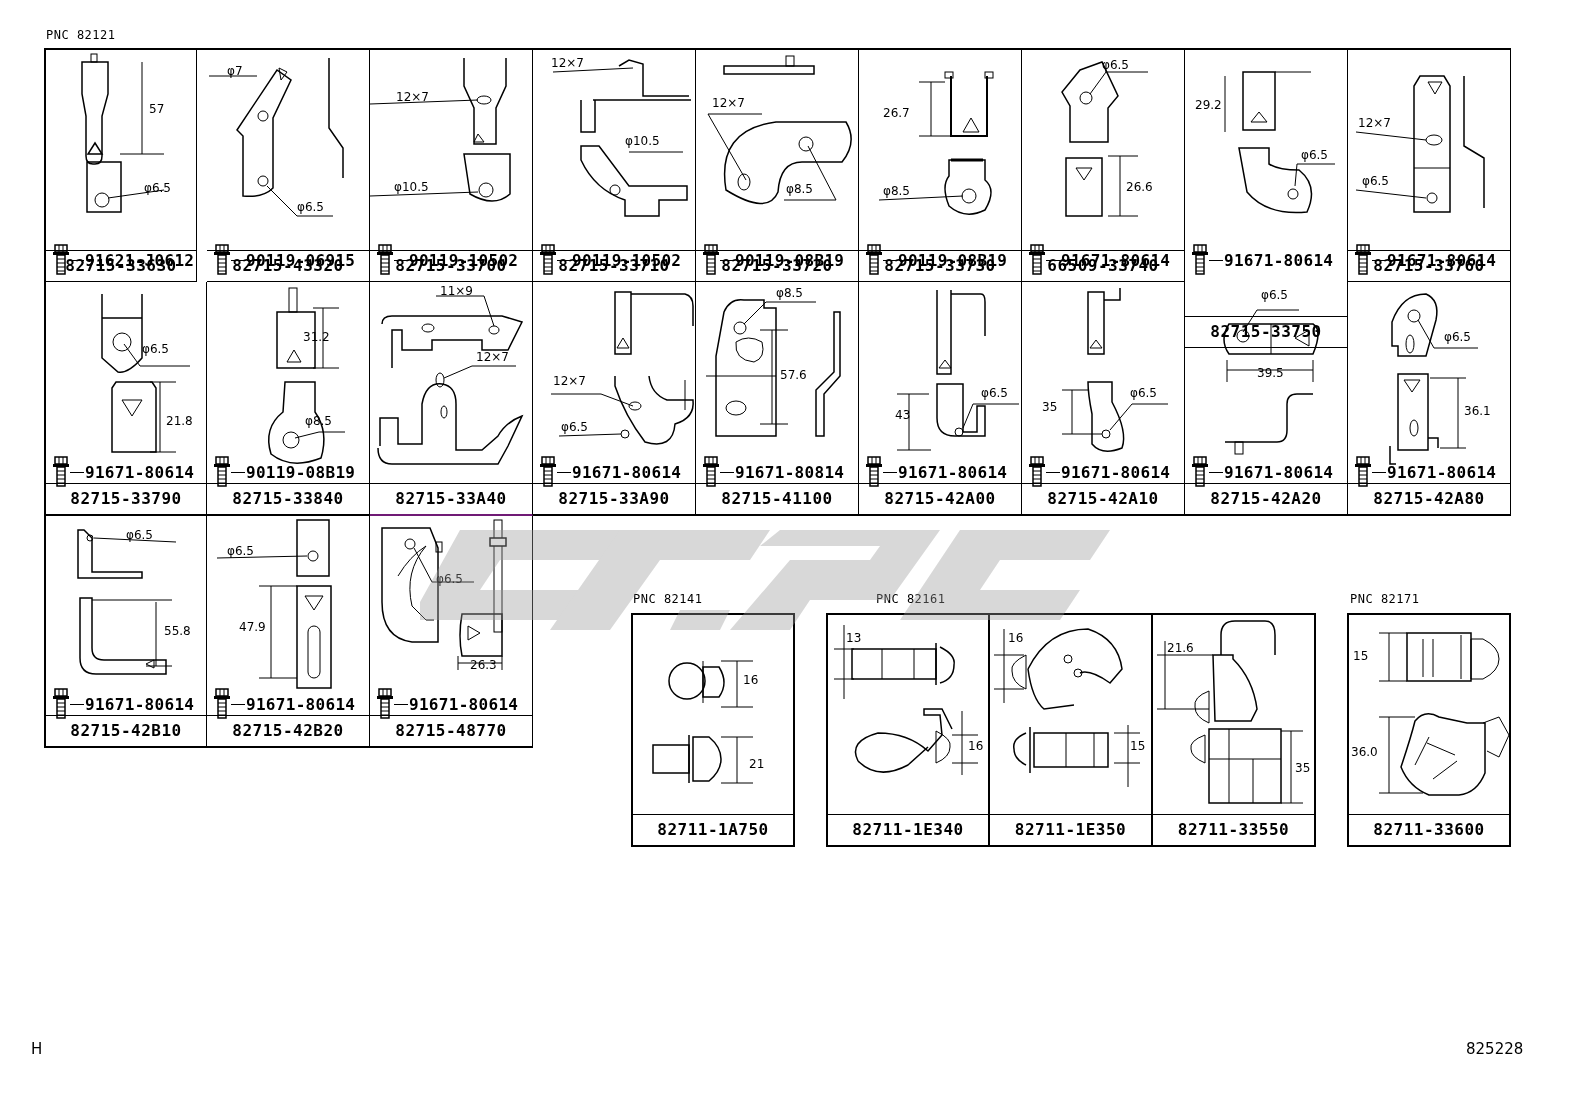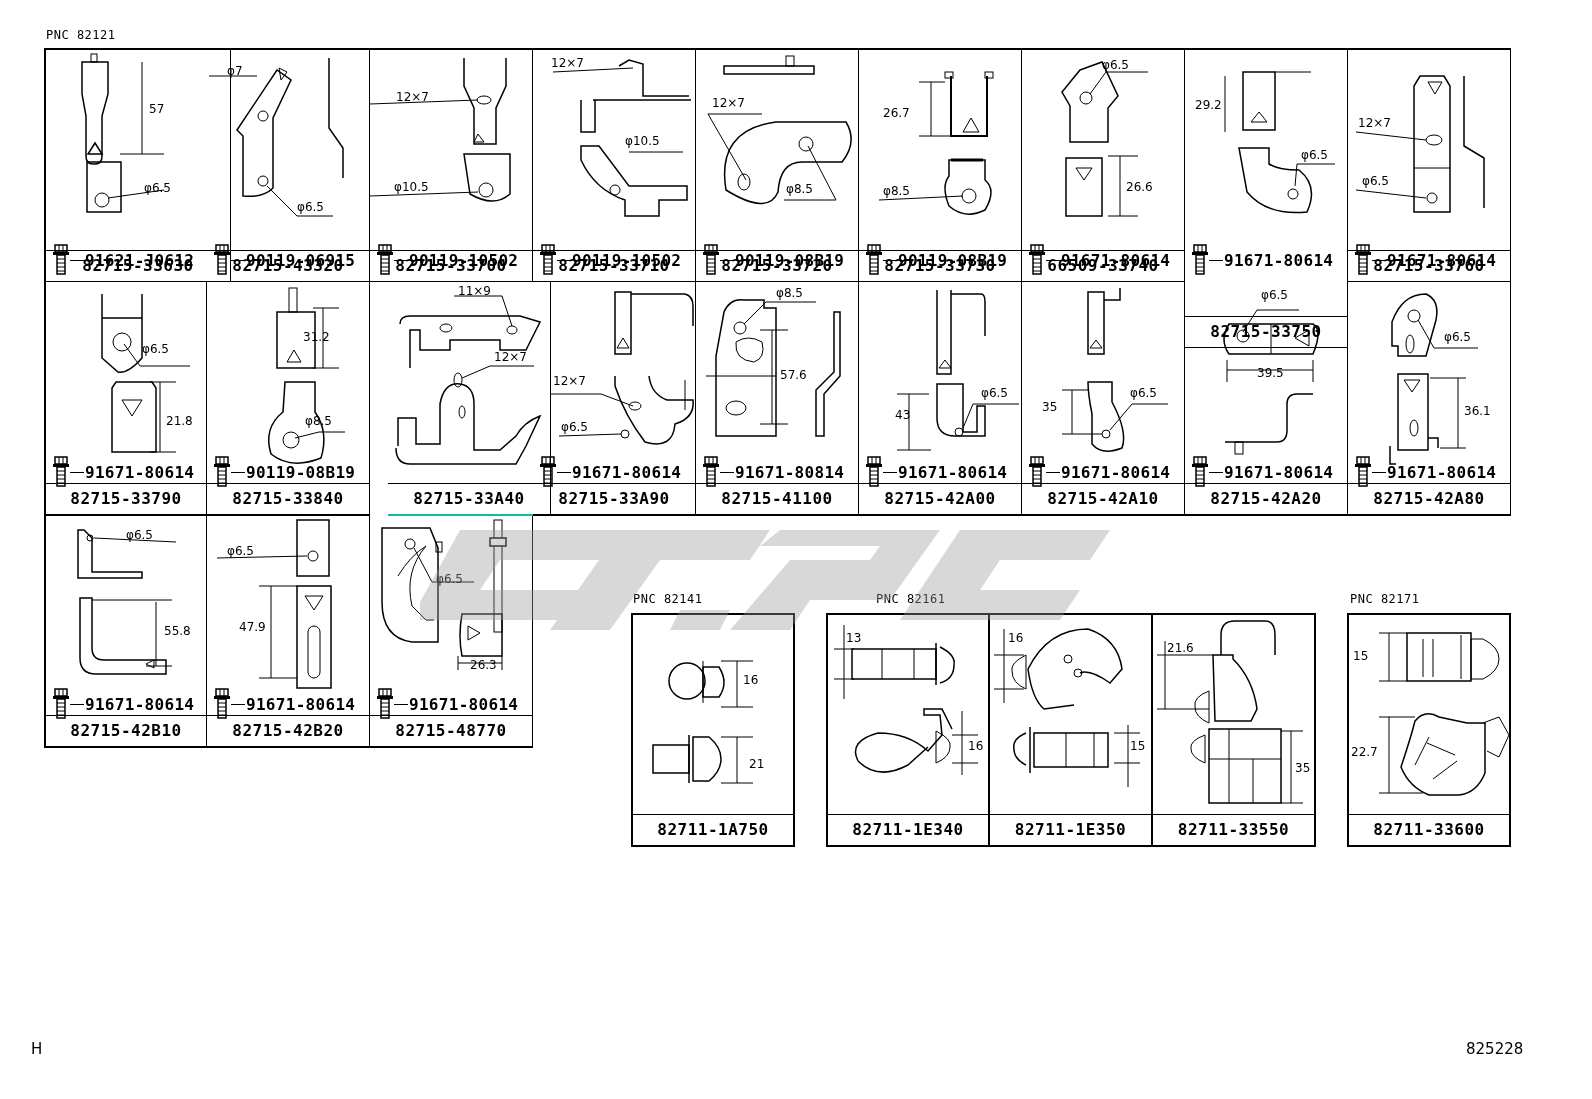--- a/index.html
+++ b/index.html
@@ -39,21 +39,21 @@
       <line x1="5" y1="27" x2="13" y2="27" stroke="#000"></line>
     </symbol>
   </defs>
 </svg>
 
 <div class="grid" style="left:44px;top:48px;width:1467px;height:469px;border-right:none;border-bottom:none;"></div>
 <div class="grid" style="left:44px;top:515px;width:490px;height:233px;border-right:none;border-bottom:none;border-top:none;"></div>
 
 <div id="row1"></div>
 
-<div class="cell" style="left:44px;top:48px;width:187px;height:234px;border-left:2px solid #000;border-top:2px solid #000;">
+<div class="cell" style="left:44px;top:48px;width:153px;height:234px;border-left:2px solid #000;border-top:2px solid #000;">
   <svg class="art" width="163" height="200">
     <path d="M36 12 h26 v32 l-6 22 v40 q0 8 -7 8 h-2 q-7 0 -7 -8 v-40 l-4 -22z" fill="none" stroke="#000" stroke-width="1.5"></path>
     <polygon points="49,93 42,104 56,104" fill="none" stroke="#000" stroke-width="1.5"></polygon>
     <rect x="45" y="4" width="6" height="8" fill="none" stroke="#000"></rect>
     <line x1="96" y1="12" x2="96" y2="104" stroke="#000"></line>
       <line x1="74" y1="104" x2="118" y2="104" stroke="#000"></line>
     <rect x="41" y="112" width="34" height="50" fill="none" stroke="#000" stroke-width="1.5"></rect>
     <circle cx="56" cy="150" r="7" fill="none" stroke="#000"></circle>
     <line x1="62" y1="148" x2="118" y2="140" stroke="#000"></line>
   </svg>
@@ -296,21 +296,21 @@
   <div class="bolt" style="top:174px;">
       <svg>
         <use href="#bolt-sym"></use>
       </svg>
       <span class="dash"></span>
       <span class="bn">90119-08B19</span>
     </div>
   <div class="pn">82715-33840</div>
 </div>
 
-<div class="cell" style="left:388px;top:282px;width:163px;height:234px;border-bottom:2px solid #14b8a6;">
+<div class="cell" style="left:370px;top:282px;width:163px;height:234px;border-bottom:2px solid #701a75;">
   <svg class="art" width="163" height="200">
     <path d="M12 42 q0 -8 10 -8 h110 l20 6 l-14 28 h-26 v-10 h-50 v10 h-30 v-20 h-10 v38" fill="none" stroke="#000" stroke-width="1.5"></path>
     <ellipse cx="58" cy="46" rx="6" ry="4" fill="none" stroke="#000"></ellipse>
       <ellipse cx="124" cy="48" rx="5" ry="4" fill="none" stroke="#000"></ellipse>
     <path d="M10 164 v-28 h18 v26 h24 v-40 q4 -22 20 -20 q14 2 14 20 v46 h26 l16 -14 q8 -14 24 -20 l-14 30 l-10 18 h-106 q-14 0 -14 -16" fill="none" stroke="#000" stroke-width="1.5"></path>
     <ellipse cx="70" cy="98" rx="4" ry="7" fill="none" stroke="#000"></ellipse>
       <ellipse cx="74" cy="130" rx="3" ry="6" fill="none" stroke="#000"></ellipse>
     <line x1="66" y1="14" x2="114" y2="14" stroke="#000"></line>
       <line x1="114" y1="14" x2="124" y2="44" stroke="#000"></line>
     <line x1="102" y1="84" x2="146" y2="84" stroke="#000"></line>
@@ -642,21 +642,21 @@
       <line x1="30" y1="18" x2="58" y2="18" stroke="#000"></line>
       <line x1="30" y1="66" x2="58" y2="66" stroke="#000"></line>
     <path d="M66 106 q10 -12 24 -4 l28 6 h18 v50 q-8 20 -26 22 h-30 q-20 -8 -28 -28 q10 -30 14 -46z" fill="none" stroke="#000" stroke-width="1.5"></path>
     <path d="M78 128 l28 12 M84 164 l24 -18 M66 150 l14 -28" fill="none" stroke="#000"></path>
     <path d="M134 108 l16 -6 l10 18 l-10 22 l-12 -6" fill="none" stroke="#000"></path>
     <line x1="40" y1="102" x2="40" y2="178" stroke="#000"></line>
       <line x1="30" y1="102" x2="66" y2="102" stroke="#000"></line>
       <line x1="30" y1="178" x2="74" y2="178" stroke="#000"></line>
   </svg>
   <span class="dim" style="left:4px;top:34px;">15</span>
-  <span class="dim" style="left:2px;top:130px;">22.7</span>
+  <span class="dim" style="left:2px;top:130px;">36.0</span>
   <div class="pn">82711-33600</div>
 </div>
 
 <svg class="wm" viewBox="0 0 700 140">
   <g fill="#9a9a9a">
     <path d="M40 40 h180 l-20 30 h-120 l-20 30 h120 l-20 30 h-170z"></path>
     <path d="M200 40 h150 l-20 30 h-90 l-50 70 h-60z"></path>
     <path d="M360 40 h160 l-50 70 h-80 l-20 30 h-60 l60 -70 h80 l10 -14 h-120z"></path>
     <path d="M540 40 h150 l-20 30 h-90 l-20 30 h100 l-20 30 h-160z"></path>
     <path d="M260 120 h50 l-20 40 h-50z"></path>

